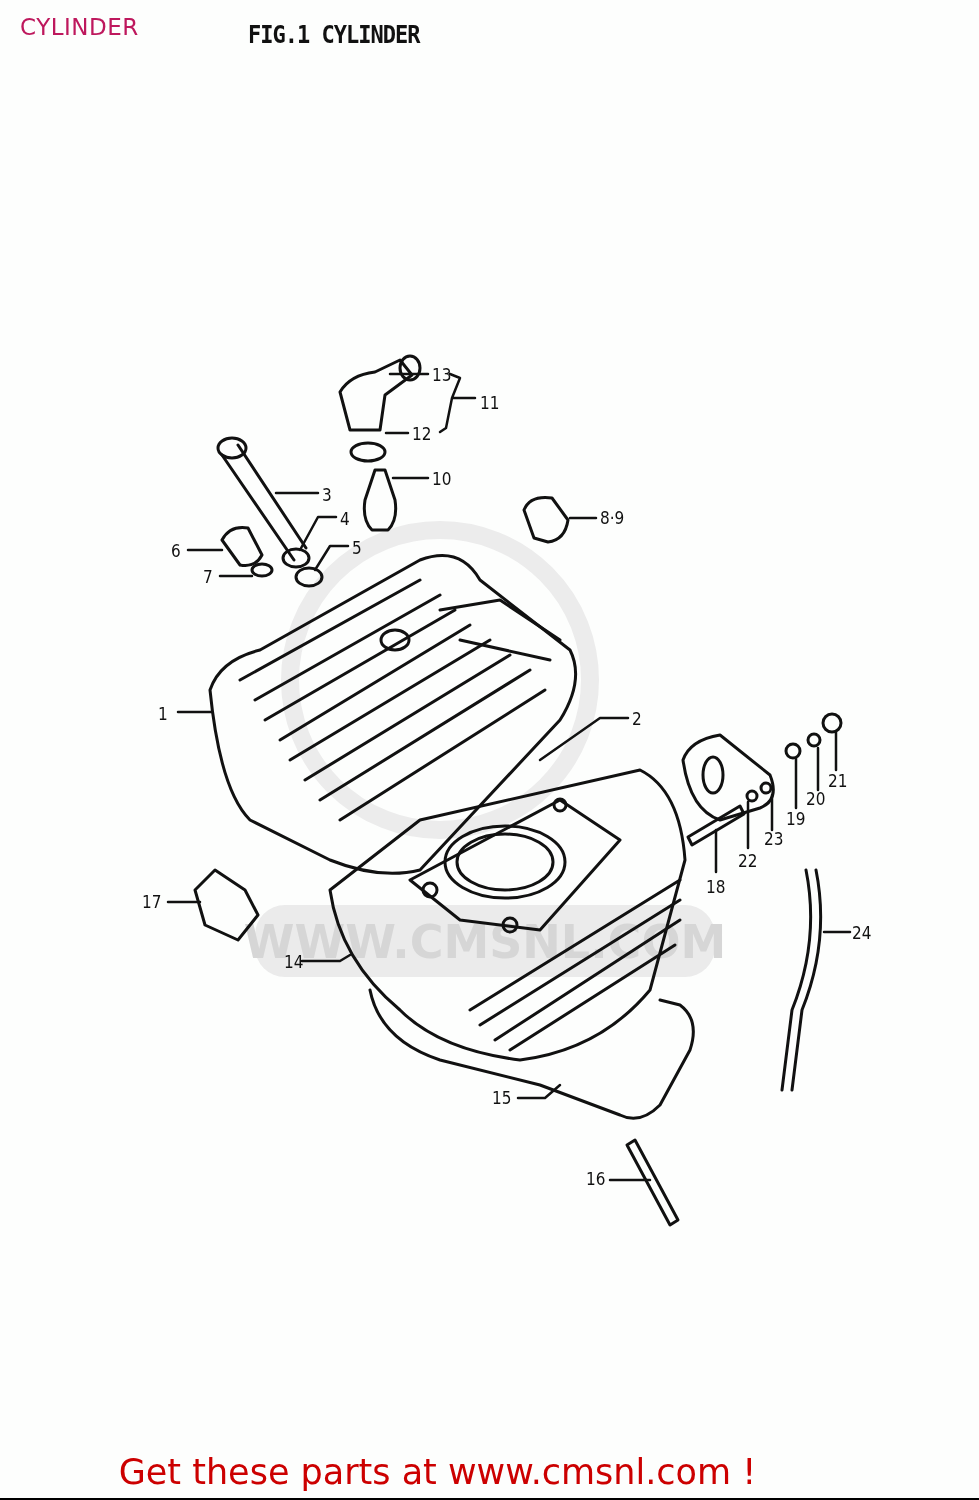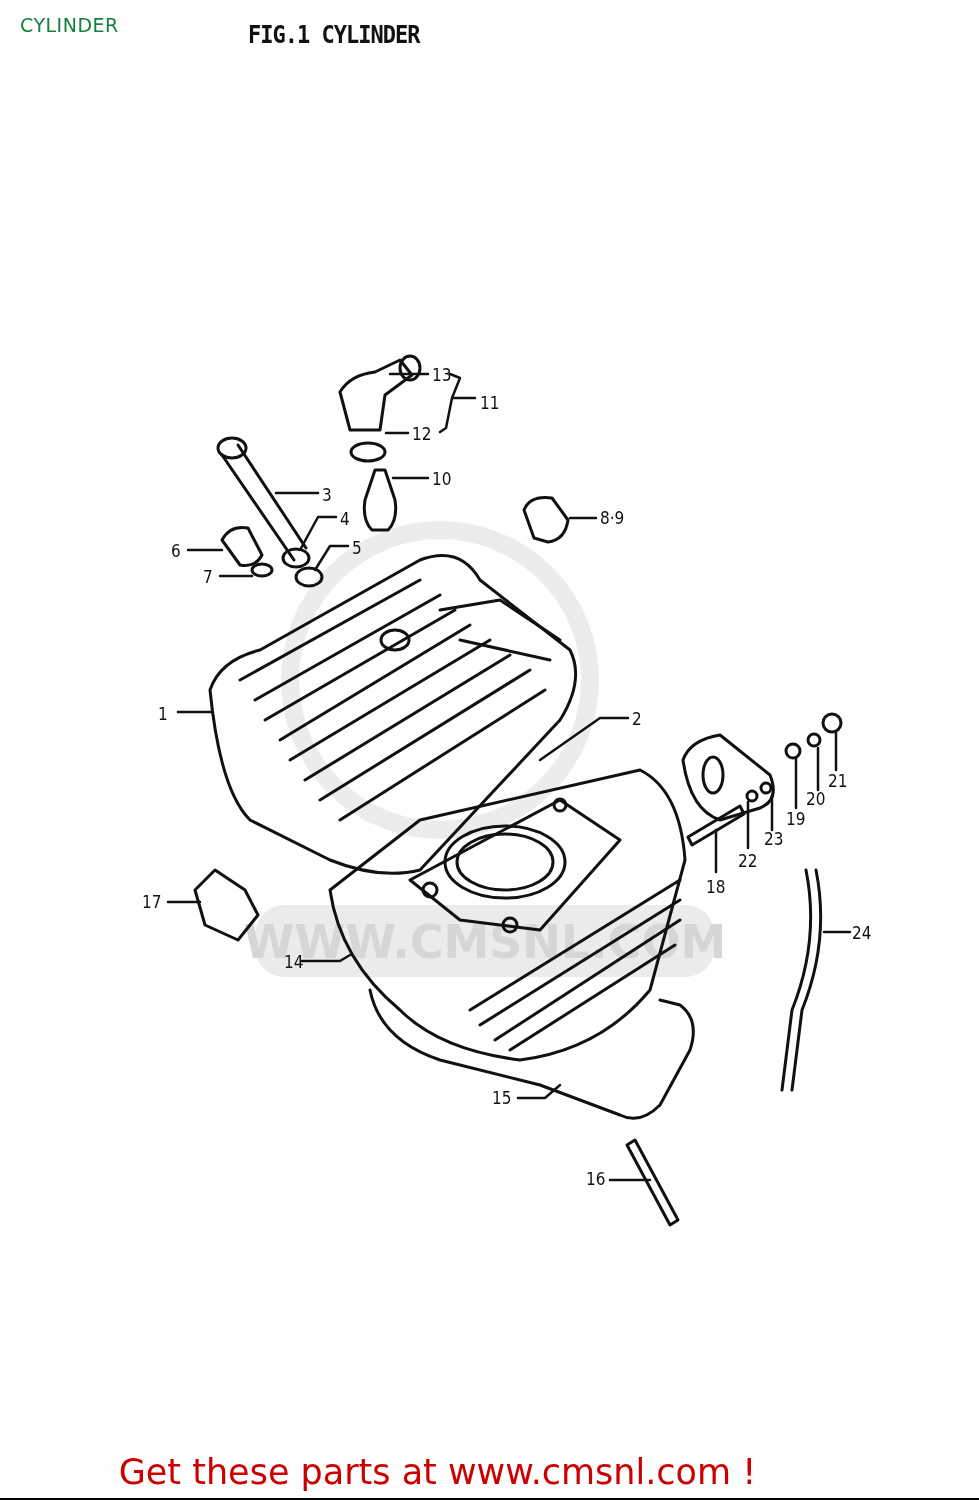--- a/index.html
+++ b/index.html
@@ -1,17 +1,17 @@
 <!DOCTYPE html>
 <html><head>
 <meta charset="utf-8">
 <style>
   html, body { margin:0; padding:0; background:#fdfefd; }
   body { width:979px; height:1500px; position:relative; overflow:hidden; font-family:"DejaVu Sans", sans-serif; }
-  .page-title { position:absolute; left:20px; top:14px; font-size:19px; color:#15803d; letter-spacing:0.5px; font-family:"DejaVu Sans", sans-serif; }
+  .page-title { position:absolute; left:20px; top:14px; font-size:23px; color:#be185d; letter-spacing:0.5px; font-family:"DejaVu Sans", sans-serif; }
   .fig-title { position:absolute; left:248px; top:22px; font-size:22px; font-weight:bold; color:#111; font-family:"DejaVu Sans Mono", monospace; letter-spacing:-1px; transform:scaleY(1.15); }
   .diagram { position:absolute; left:0; top:0; width:979px; height:1500px; }
   .callout { position:absolute; font-family:"DejaVu Sans", sans-serif; font-size:18px; color:#111; transform:scaleX(0.85); transform-origin:left top; }
   .footer { position:absolute; left:0; width:875px; top:1452px; text-align:center; font-size:35px; color:#cc0000; font-family:"DejaVu Sans", sans-serif; }
   .footer-line { position:absolute; left:0; top:1498px; width:979px; height:2px; background:#000; }
 </style>
 </head>
 <body>
 
 <div class="page-title">CYLINDER</div>

